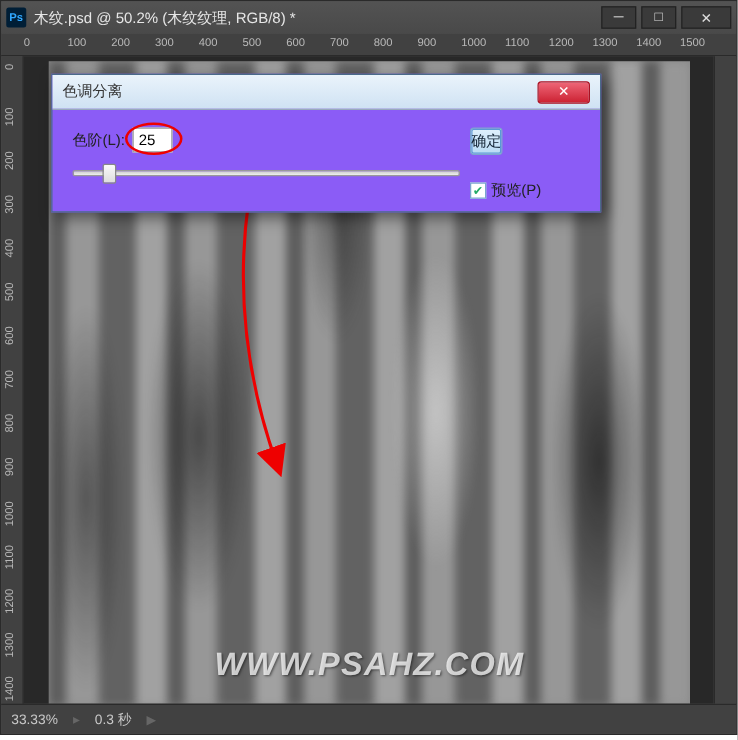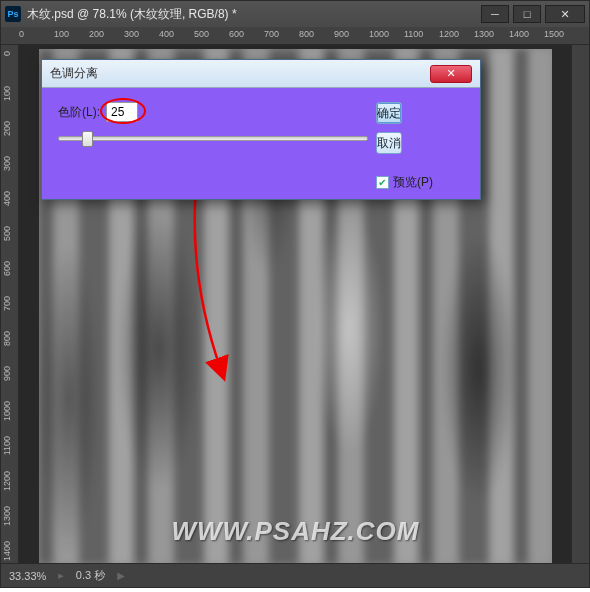--- a/index.html
+++ b/index.html
@@ -51,21 +51,21 @@
   .chk-row { display:flex; align-items:center; gap:4px; margin-top:12px; font-size:12px; color:#222; justify-content:flex-start; }
   .chk { width:13px; height:13px; border:1px solid #7aa6ce; background:#fff; display:flex; align-items:center; justify-content:center; font-size:10px; color:#2a6; cursor:pointer; }
 </style>
 </head>
 <body>
 
 <div class="app-window">
 
   <div class="titlebar">
     <div class="app-icon">Ps</div>
-    <span>木纹.psd @ 78.1% (木纹纹理, RGB/8) *</span>
+    <span>木纹.psd @ 50.2% (木纹纹理, RGB/8) *</span>
     <div class="win-controls">
       <div class="win-btn">─</div>
       <div class="win-btn">□</div>
       <div class="win-btn close">✕</div>
     </div>
   </div>
 
   <div class="ruler-h" id="rulerH">
       <span style="left: 18px;">0</span>
       <span style="left: 53px;">100</span>
@@ -137,21 +137,20 @@
           <input class="num-input" value="25" style="">
           <div class="ellipse-annot" style="left:42px; top:-4px; width:46px; height:26px;"></div>
         </div>
         <div class="slider-track">
           <div class="slider-rail"></div>
           <div class="slider-thumb" id="thumb" style="left: 24px;"></div>
         </div>
       </div>
       <div class="dlg-right">
         <button class="dlg-btn default">确定</button>
-        <button class="dlg-btn">取消</button>
         <div class="chk-row">
           <div class="chk">✔</div>
           <span>预览(P)</span>
         </div>
       </div>
     </div>
   </div>
 
 </div>
 

